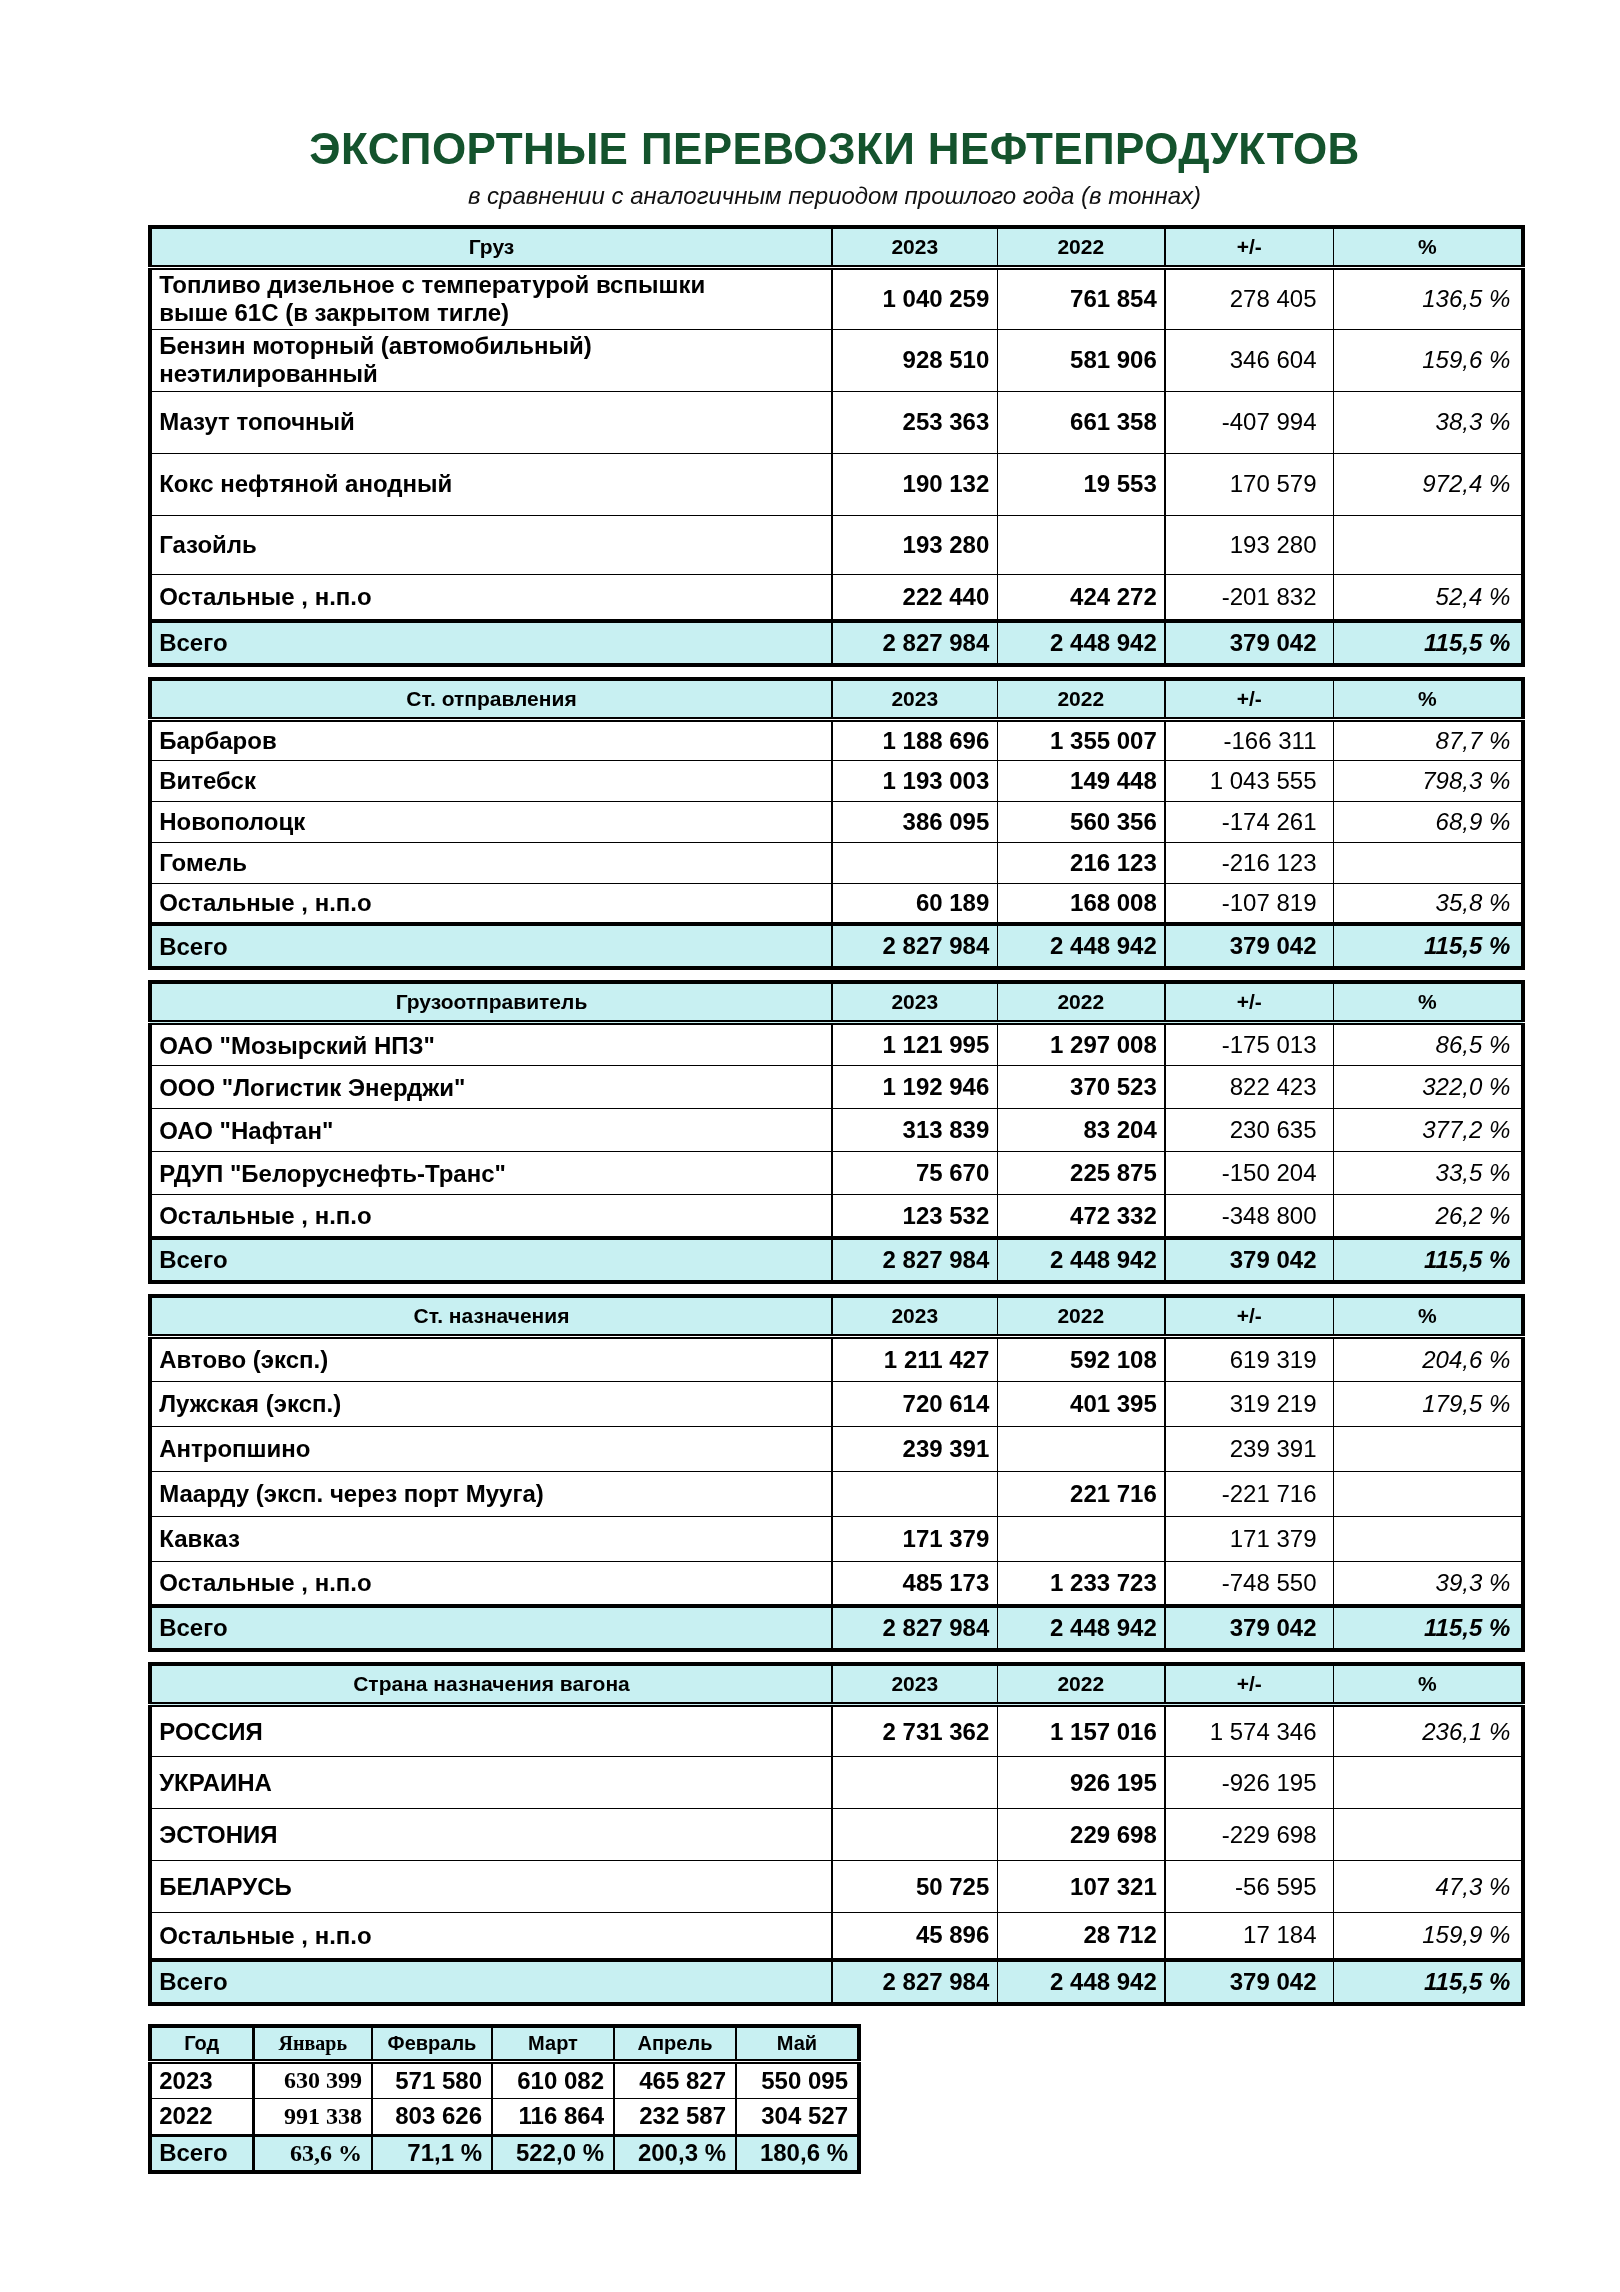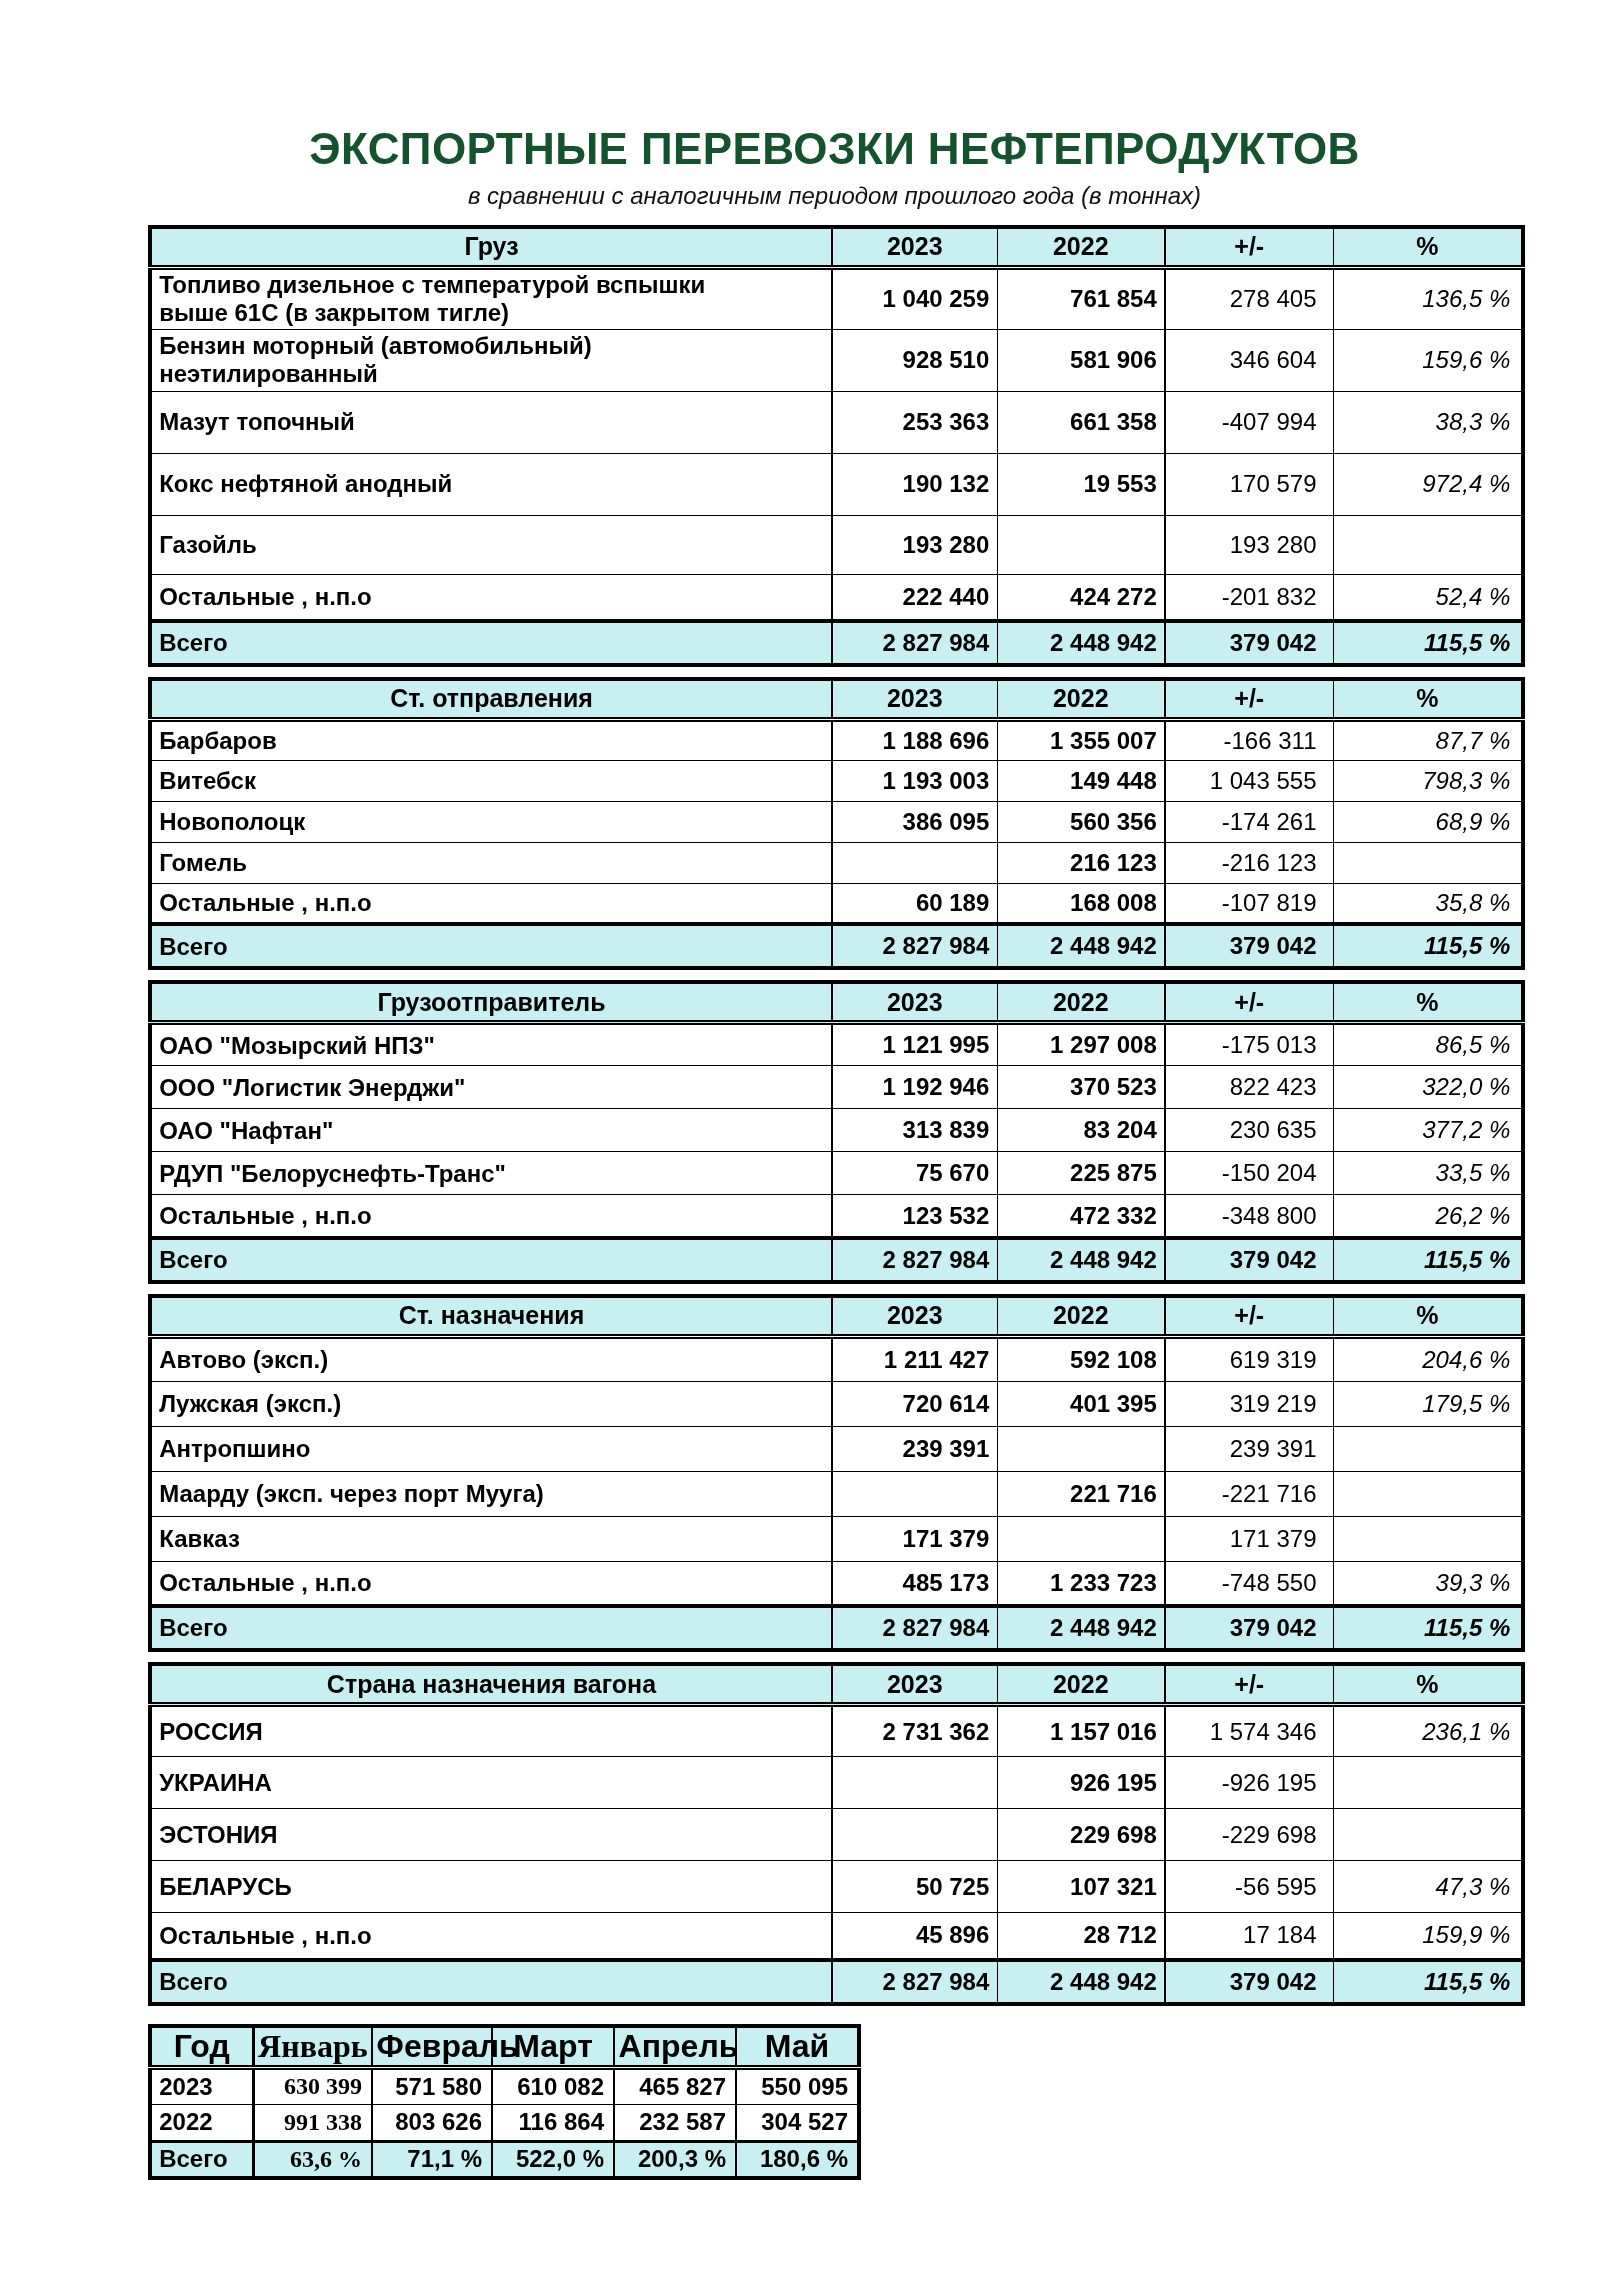--- a/index.html
+++ b/index.html
@@ -25,21 +25,21 @@
   table{border-collapse:collapse;table-layout:fixed;background:#fff;}
   .cmp{width:1373px;border:4.5px solid #000;margin-top:14.3px;}
   .cmp + .cmp{margin-top:9.9px;padding-left:6px;}
   col.c-lab{width:682px;}
   col.c-v23{width:165px;}
   col.c-v22{width:168px;}
   col.c-dl{width:168px;}
   col.c-pc{width:190px;}
 
   .hdr th{
-    background:#c8f0f2;height:36px;font-size:25px;font-weight:bold;
+    background:#c8f0f2;height:36px;font-size:21px;font-weight:bold;
     border-bottom:5.4px double #000;text-align:center;padding:0 3.6px;
   }
   td{font-size:24px;overflow:hidden;}
   tbody.rows td{border-top:1.8px solid #000;}
   tbody.rows tr:first-of-type td{border-top:none;}
 
   .lab{text-align:left;padding-left:7.2px;font-weight:bold;white-space:pre-line;line-height:1.15;}
   .v23{text-align:right;padding-right:7.2px;font-weight:bold;}
   .v22{text-align:right;padding-right:7.2px;font-weight:bold;}
   .dl{text-align:right;padding-right:16px;font-weight:400;}
@@ -63,21 +63,21 @@
   #t4 tbody.rows tr:nth-of-type(5){height:47px;}
 
   
   #tm{width:711px;border:4.5px solid #000;margin-top:18px;}
   #tm col.mc0{width:103px;}
   #tm col.mc1{width:119px;}
   #tm col.mc2{width:120px;}
   #tm col.mc3{width:122px;}
   #tm col.mc4{width:122px;}
   #tm col.mc5{width:123px;}
-  #tm .hdr th{height:31px;font-size:32px;border-bottom:5.4px double #000;}
+  #tm .hdr th{height:31px;font-size:20px;border-bottom:5.4px double #000;}
   #tm td{font-weight:bold;font-size:24px;}
   #tm tbody.mrows tr{height:37px;}
   #tm tbody.mrows td{border-top:1.8px solid #000;}
   #tm tbody.mrows tr:first-of-type td{border-top:none;}
   #tm tbody.mrows tr:last-of-type td{border-top:3.6px solid #000;background:#c8f0f2;}
   #tm th.b-med, #tm td.b-med{border-left:2.7px solid #000;}
   #tm th.b-big, #tm td.b-big{border-left:3.6px solid #000;font-family:Liberation Serif, serif;}
   .m-lab{text-align:left;padding-left:7.2px;}
   .m-val{text-align:right;padding-right:9px;}
 </style>

